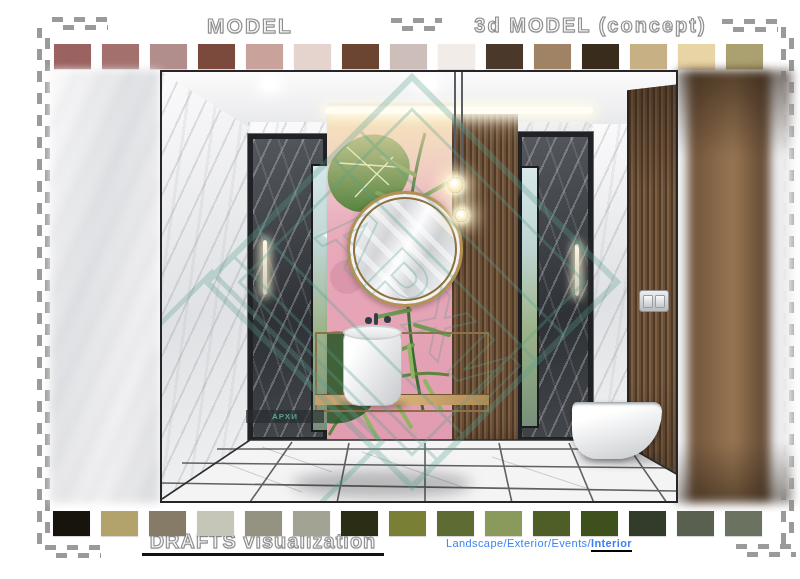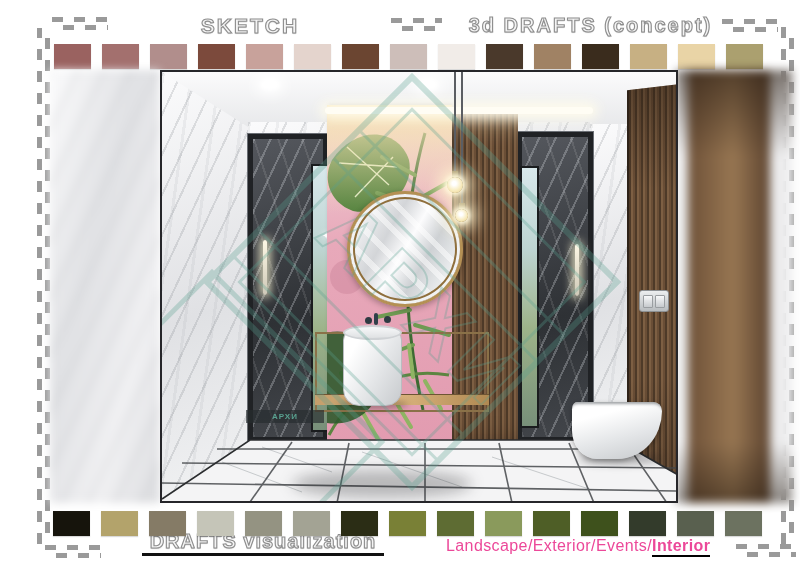--- a/index.html
+++ b/index.html
@@ -10,21 +10,21 @@
        font-family:"Liberation Sans",sans-serif;}
   .abs{position:absolute;}
 
   
   .outline-text{font-weight:bold;color:#f4f4f4;-webkit-text-stroke:1.1px var(--outline);
     text-shadow:0 1px 1px rgba(0,0,0,.22);letter-spacing:2px;text-align:center;white-space:nowrap;}
   #caption-drafts{left:150px;top:14px;width:200px;font-size:21px;}
   #caption-model{left:448px;top:14px;width:285px;font-size:20px;}
   #caption-sketch{left:138px;top:530px;width:250px;font-size:20px;letter-spacing:1px;}
   #sketch-underline{left:142px;top:553px;width:242px;height:3px;background:var(--underline);}
-  #caption-categories{left:446px;top:537px;font-size:16px;color:#ec4899;letter-spacing:.4px;white-space:nowrap;}
+  #caption-categories{left:446px;top:537px;font-size:11px;color:#3b82f6;letter-spacing:.4px;white-space:nowrap;}
   #caption-categories .seg-strong{font-weight:bold;border-bottom:2.5px solid #000;padding-bottom:1px;}
 
   
   .orn-h{height:13px;background-image:
       repeating-linear-gradient(90deg,var(--ornament) 0 11px,transparent 11px 22px),
       repeating-linear-gradient(90deg,transparent 0 11px,var(--ornament) 11px 22px);
     background-size:100% 5px,100% 5px;background-position:0 0,0 8px;background-repeat:no-repeat,no-repeat;}
   .orn-v{width:13px;background-image:
       repeating-linear-gradient(0deg,var(--ornament) 0 11px,transparent 11px 22px),
       repeating-linear-gradient(0deg,transparent 0 11px,var(--ornament) 11px 22px);
@@ -156,22 +156,22 @@
 
   
   #watermark-svg{left:0;top:0;width:518px;height:433px;color:var(--wm);}
   #watermark-small{left:84px;top:338px;width:78px;height:13px;background:rgba(38,44,47,.68);
     color:var(--wm);font-size:8px;font-weight:bold;letter-spacing:1px;text-align:center;
     line-height:13px;overflow:hidden;}
 </style>
 </head>
 <body>
 
-<div class="abs outline-text" id="caption-drafts">SKETCH</div>
-<div class="abs outline-text" id="caption-model">3d DRAFTS (concept)</div>
+<div class="abs outline-text" id="caption-drafts">MODEL</div>
+<div class="abs outline-text" id="caption-model">3d MODEL (concept)</div>
 <div class="abs outline-text" id="caption-sketch">DRAFTS visualization</div>
 <div class="abs" id="sketch-underline"></div>
 <div class="abs" id="caption-categories"><span>Landscape/</span><span>Exterior/</span><span>Events/</span><span class="seg-strong">Interior</span></div>
 
 <div class="abs orn-h" style="left:52px;top:17px;width:56px;"></div>
 <div class="abs orn-h" style="left:391px;top:18px;width:51px;"></div>
 <div class="abs orn-h" style="left:722px;top:19px;width:56px;"></div>
 <div class="abs orn-h" style="left:45px;top:545px;width:56px;"></div>
 <div class="abs orn-h" style="left:736px;top:544px;width:60px;"></div>
 <div class="abs orn-v" style="left:37px;top:28px;height:516px;"></div>

